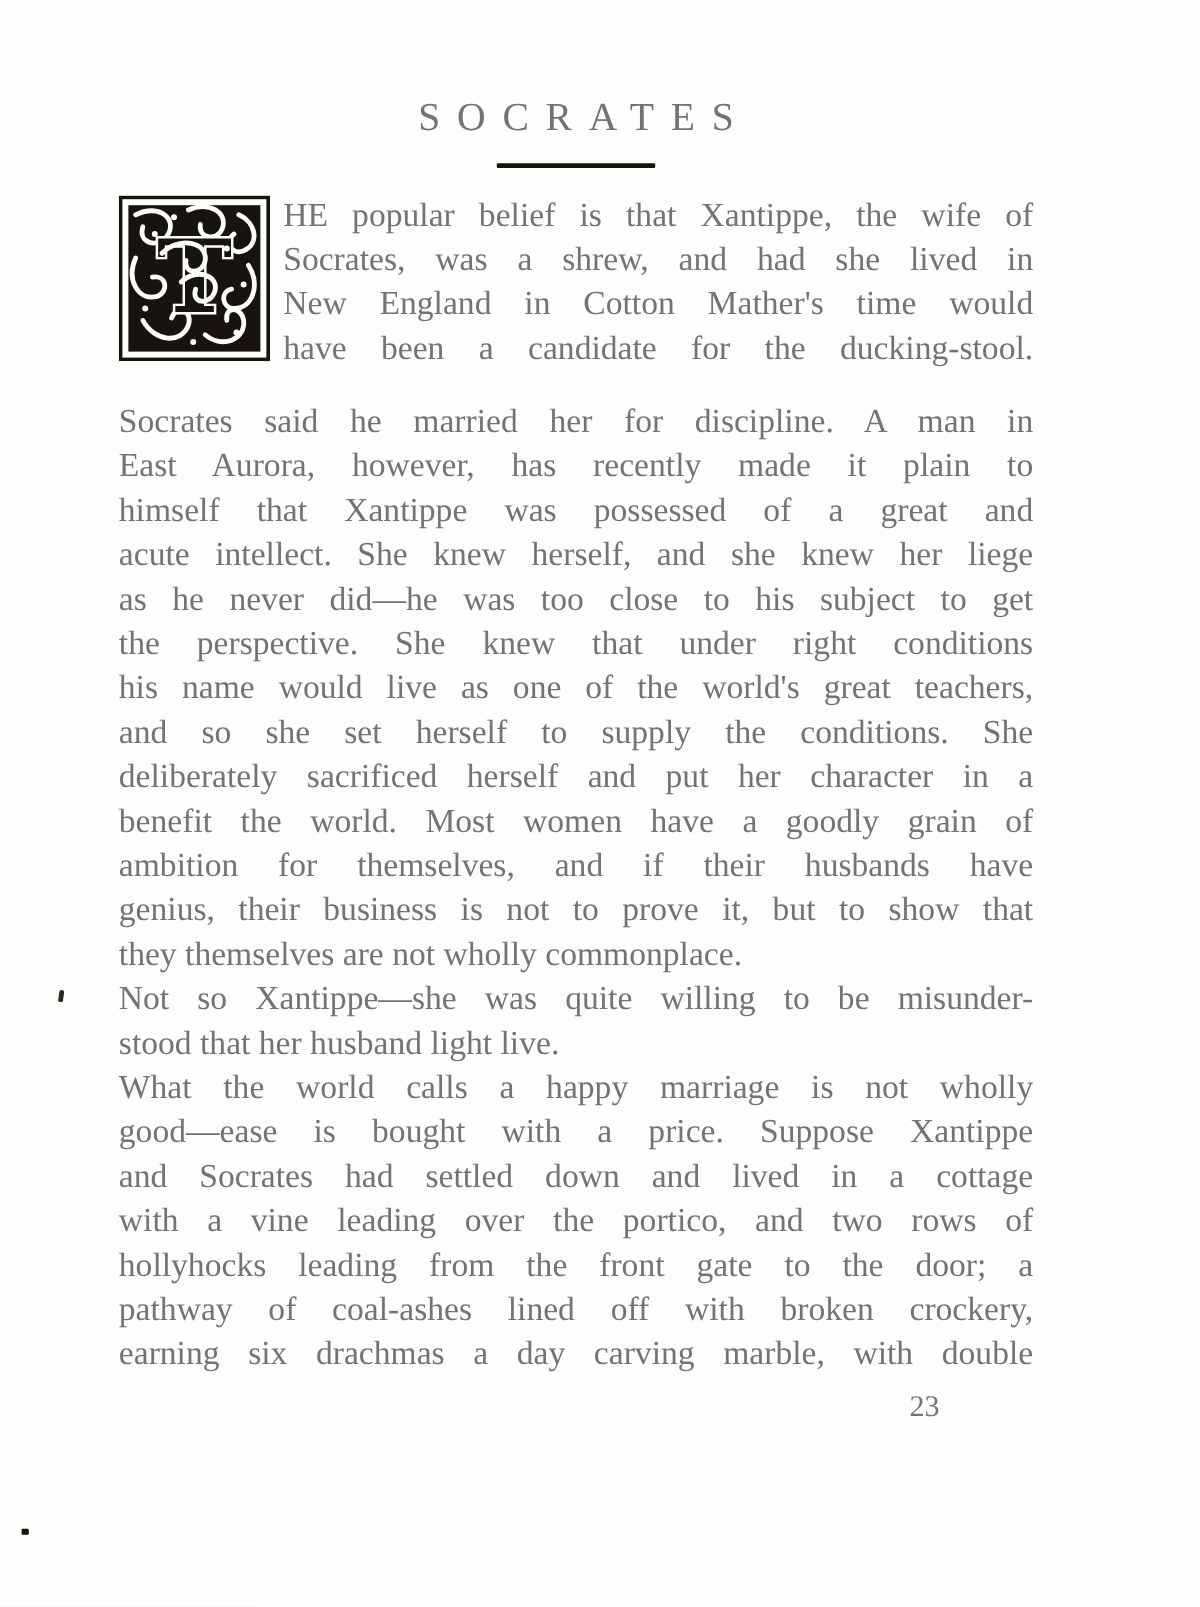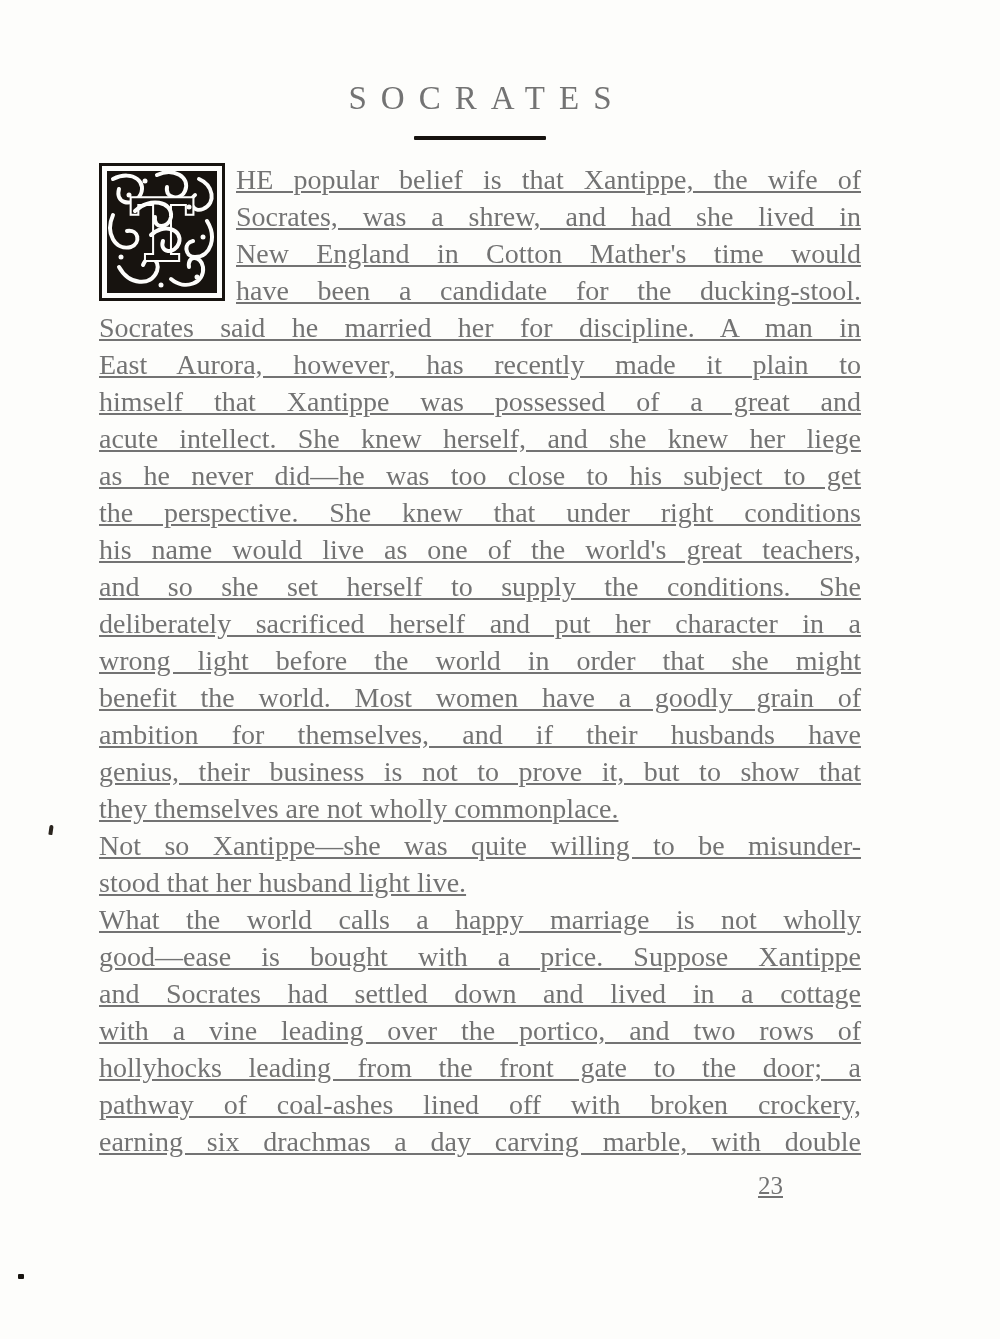--- a/index.html
+++ b/index.html
@@ -30,38 +30,37 @@
     width:132px;height:4px;
     background:#17130f;
     margin:18px auto 0 auto;
     border-radius:1px;
   }
   .text-block{
     position:absolute;
     left:99px;top:161px;width:762px;
     font-size:28px;
     line-height:37px;
-    text-decoration:underline;
   }
   .drop-cap{
     float:left;
     width:126px;height:138px;
     margin:2px 11px 4px 0;
   }
   .line{
     text-align:justify;
     text-align-last:justify;
     height:37px;
     overflow:visible;
   }
   .line--end{
     text-align:left;
     text-align-last:left;
   }
-  .line--clear{ clear:left; }
+  .line--clear{ clear:left;margin-top:24px; }
   .page-number{
     text-align:right;
     padding-right:78px;
     font-size:25px;
     line-height:37px;
     margin-top:7px;
   }
   .scan-speck-1{
     position:absolute;left:49px;top:825px;
     width:4px;height:10px;background:#2a241e;
@@ -123,21 +122,20 @@
 
     <div class="line line--clear">Socrates said he married her for discipline. A man in</div>
     <div class="line">East Aurora, however, has recently made it plain to</div>
     <div class="line">himself that Xantippe was possessed of a great and</div>
     <div class="line">acute intellect. She knew herself, and she knew her liege</div>
     <div class="line">as he never did—he was too close to his subject to get</div>
     <div class="line">the perspective. She knew that under right conditions</div>
     <div class="line">his name would live as one of the world's great teachers,</div>
     <div class="line">and so she set herself to supply the conditions. She</div>
     <div class="line">deliberately sacrificed herself and put her character in a</div>
-    <div class="line">wrong light before the world in order that she might</div>
     <div class="line">benefit the world. Most women have a goodly grain of</div>
     <div class="line">ambition for themselves, and if their husbands have</div>
     <div class="line">genius, their business is not to prove it, but to show that</div>
     <div class="line line--end">they themselves are not wholly commonplace.</div>
 
     <div class="line">Not so Xantippe—she was quite willing to be misunder-</div>
     <div class="line line--end">stood that her husband light live.</div>
 
     <div class="line">What the world calls a happy marriage is not wholly</div>
     <div class="line">good—ease is bought with a price. Suppose Xantippe</div>

